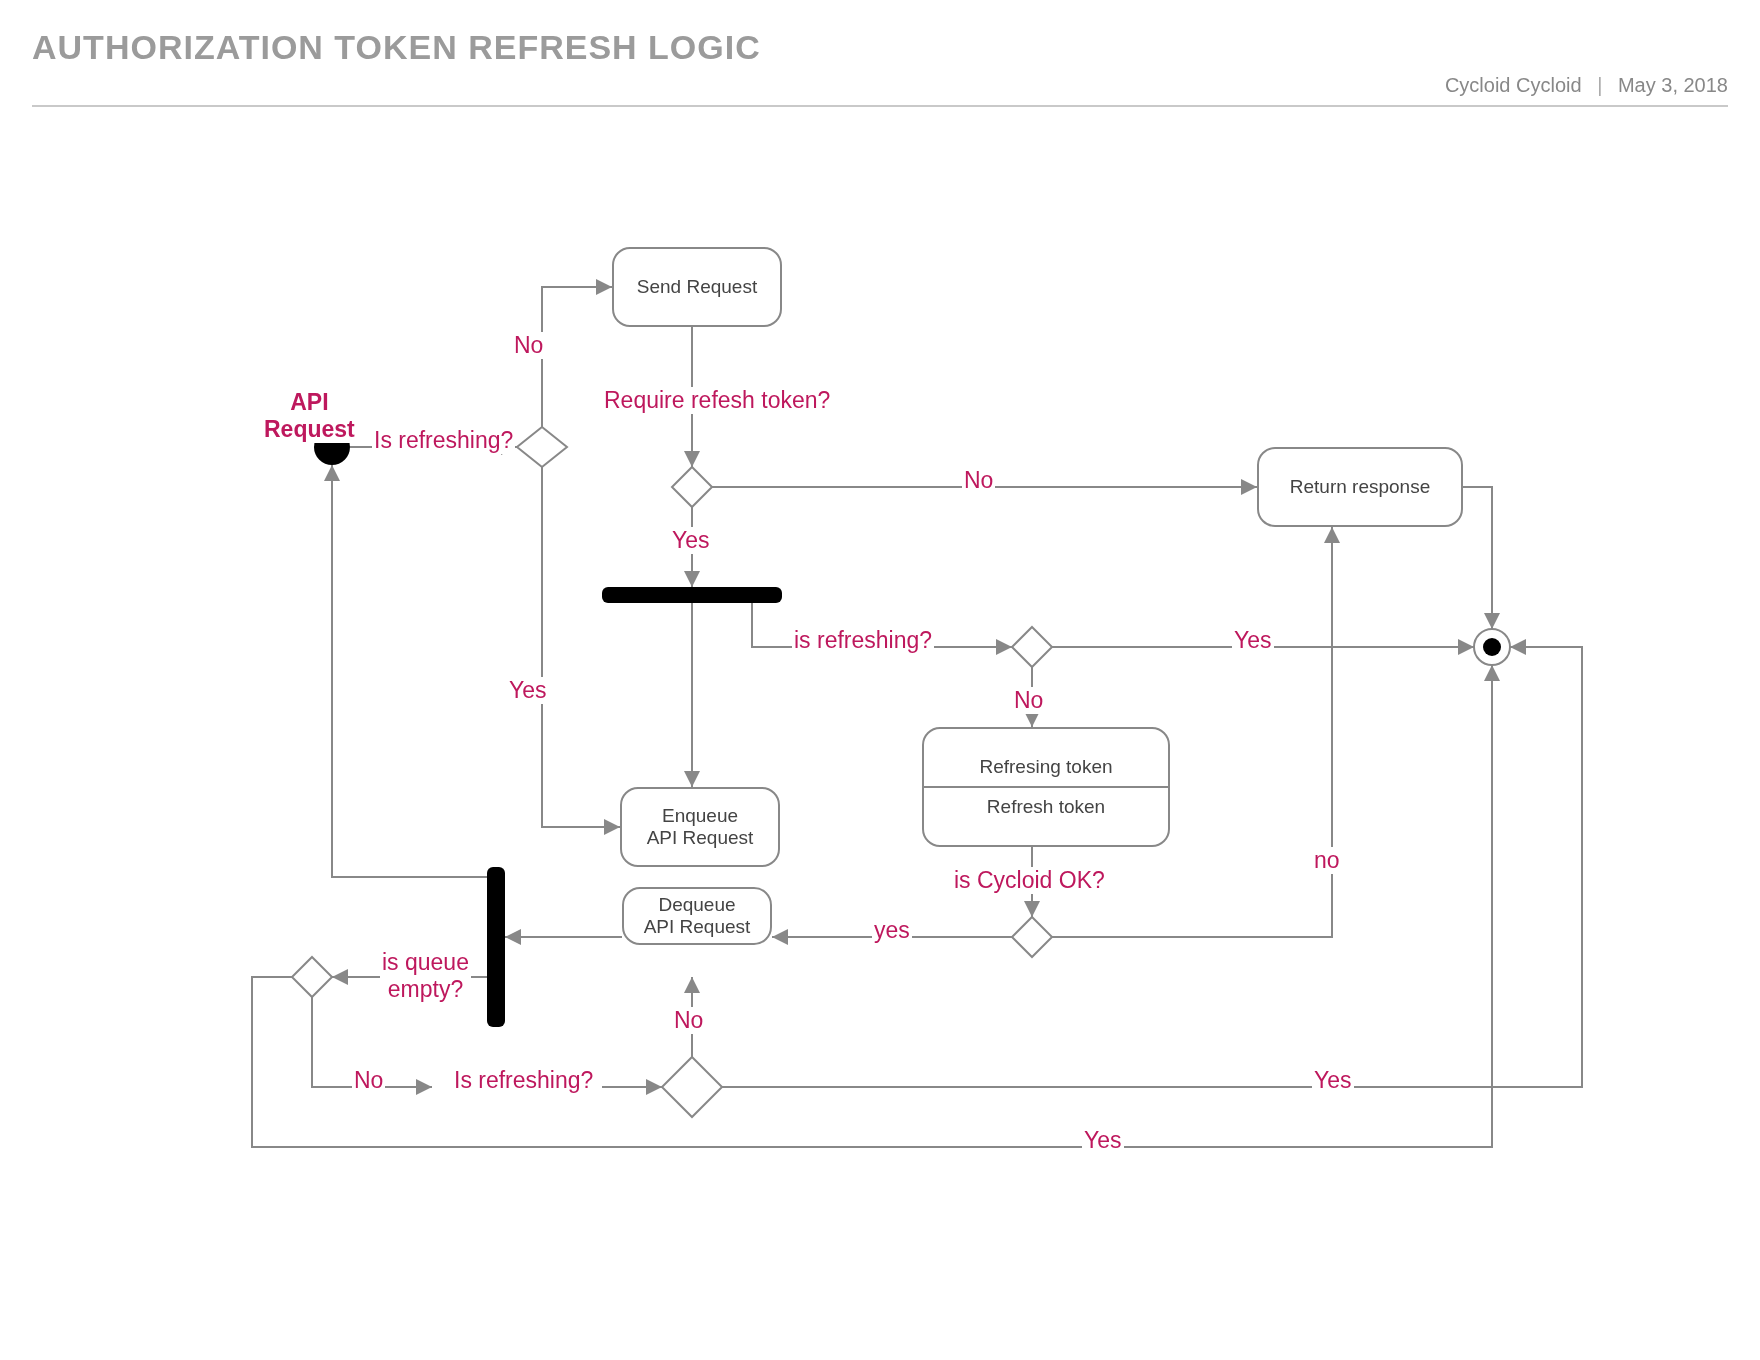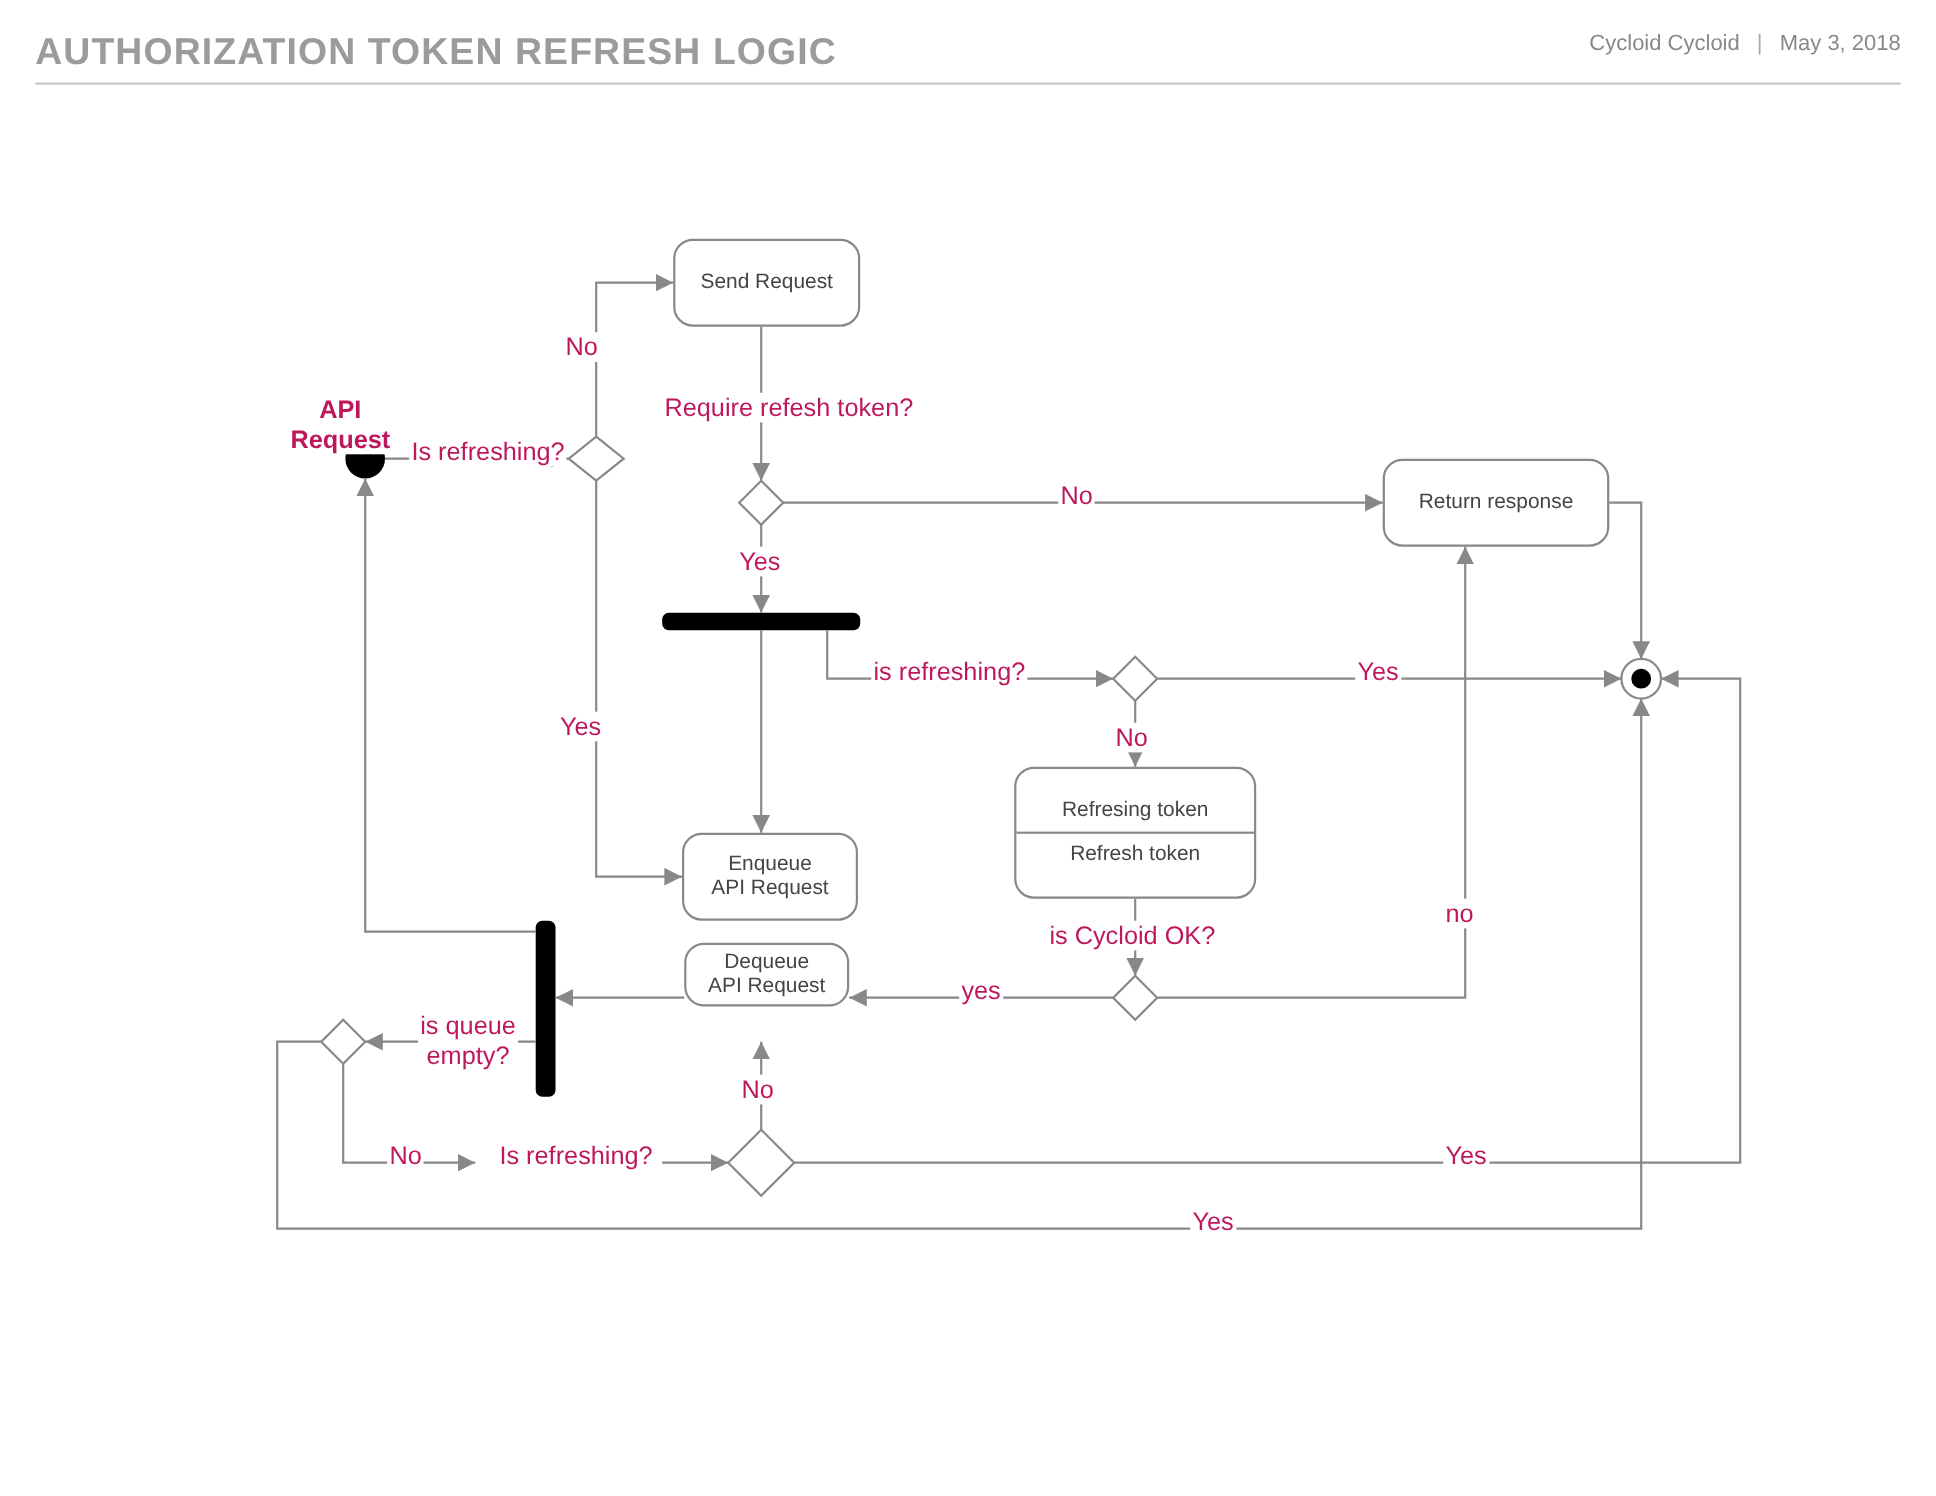--- a/index.html
+++ b/index.html
@@ -25,20 +25,21 @@
   .title {
     font-size: 34px;
     font-weight: 700;
     letter-spacing: 1px;
     color: #9b9b9b;
     text-transform: uppercase;
   }
   .meta {
     font-size: 20px;
     color: #888;
+    margin-top: 46px;
   }
   .meta .sep { margin: 0 10px; color:#aaa; }
   .canvas {
     position: relative;
     margin-top: 40px;
     width: 1696px;
     height: 1100px;
   }
   .node {
     position: absolute;
@@ -213,19 +214,19 @@
     <div class="node" style="left:588px; top:640px; width:160px; height:80px; white-space:pre;">
       <span>Enqueue
 API Request</span>
     </div>
 
     <div class="node" style="left:590px; top:740px; width:150px; height:58px; white-space:pre;">
       <span>Dequeue
 API Request</span>
     </div>
 
-    <div class="node split" style="left:890px; top:580px; width:220px; height:120px;">
+    <div class="node split" style="left:890px; top:580px; width:248px; height:120px;">
       <div class="seg">Refresing token</div>
       <div class="seg">Refresh token</div>
     </div>
 
   </div>
 </div>
 
 </body></html>

